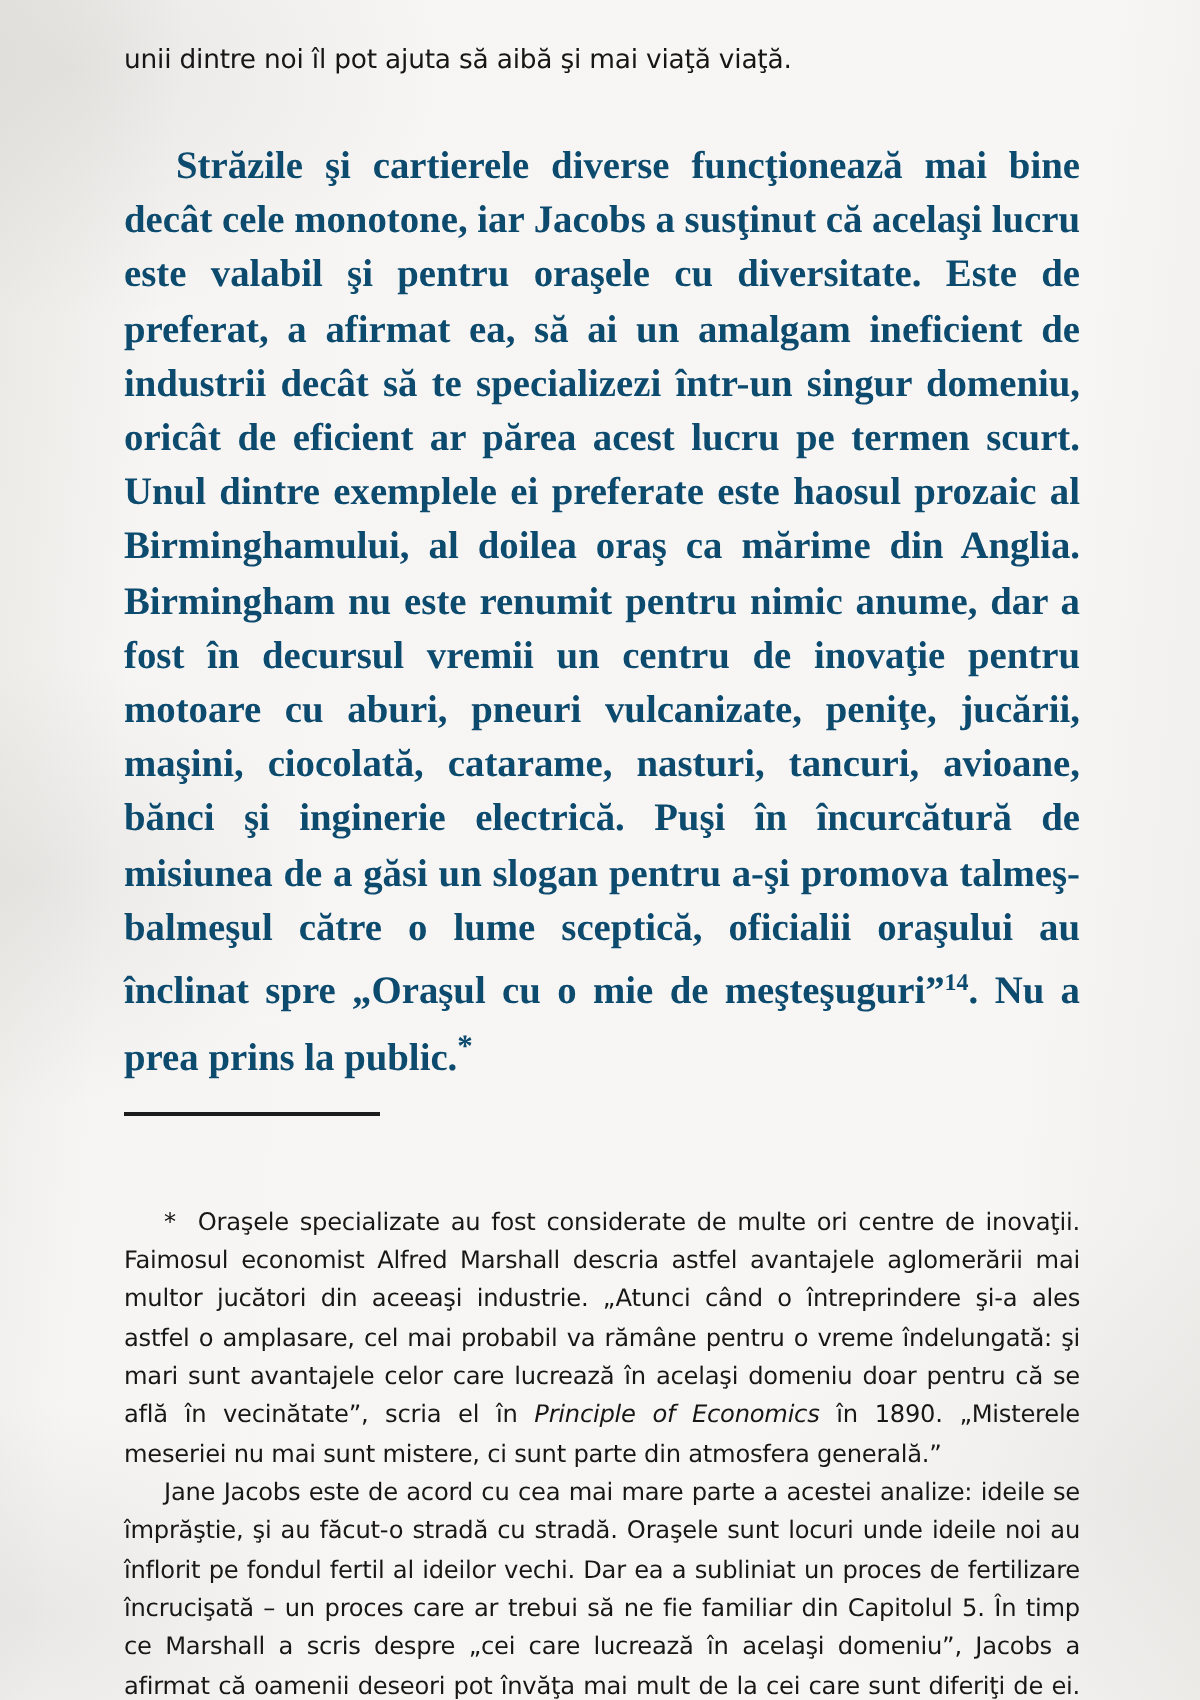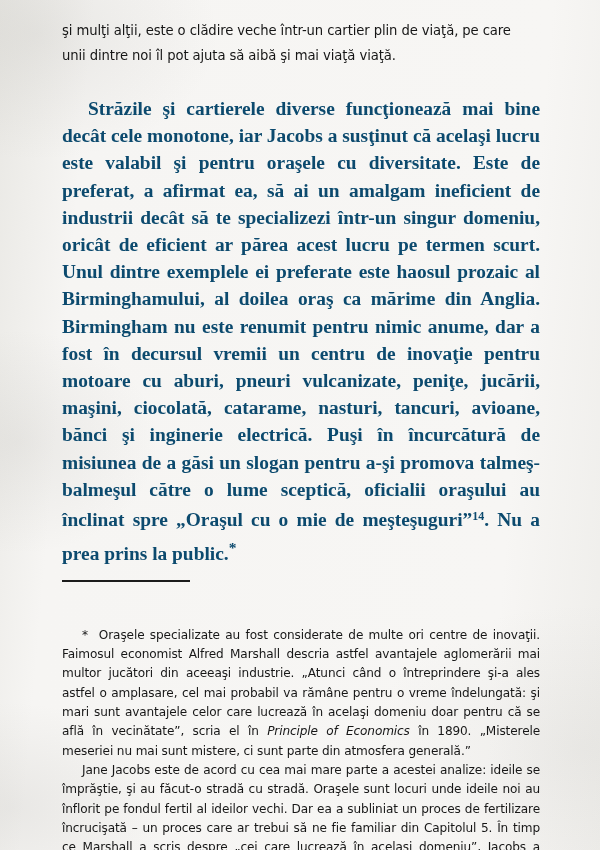--- a/index.html
+++ b/index.html
@@ -106,21 +106,20 @@
   }
 </style>
 </head>
 <body>
 
 <div class="page"></div>
 
 <div class="content">
 
   <div class="carryover">
-    <div>şi mulţi alţii, este o clădire veche într-un cartier plin de viaţă, pe care</div>
     <div>unii dintre noi îl pot ajuta să aibă şi mai viaţă viaţă.</div>
   </div>
 
   <div class="body-block">
     <p><span>Străzile şi cartierele diverse funcţionează mai bine decât cele monotone, iar Jacobs a susţinut că acelaşi lucru este valabil şi pentru oraşele cu diversitate. Este de preferat, a afirmat ea, să ai un amalgam ineficient de industrii decât să te specializezi într-un singur domeniu, oricât de eficient ar părea acest lucru pe termen scurt. Unul dintre exemplele ei preferate este haosul prozaic al Birminghamului, al doilea oraş ca mărime din Anglia. Birmingham nu este renumit pentru nimic anume, dar a fost în decursul vremii un centru de inovaţie pentru motoare cu aburi, pneuri vulcanizate, peniţe, jucării, maşini, ciocolată, catarame, nasturi, tancuri, avioane, bănci şi inginerie electrică. Puşi în încurcătură de misiunea de a găsi un slogan pentru a-şi promova talmeş-balmeşul către o lume sceptică, oficialii oraşului au înclinat spre „Oraşul cu o mie de meşteşuguri”</span><sup>14</sup><span>. Nu a prea prins la public.</span><span class="asterisk-mark">*</span></p>
   </div>
 
   <div class="fn-rule"></div>
 
   <div class="footnotes">

